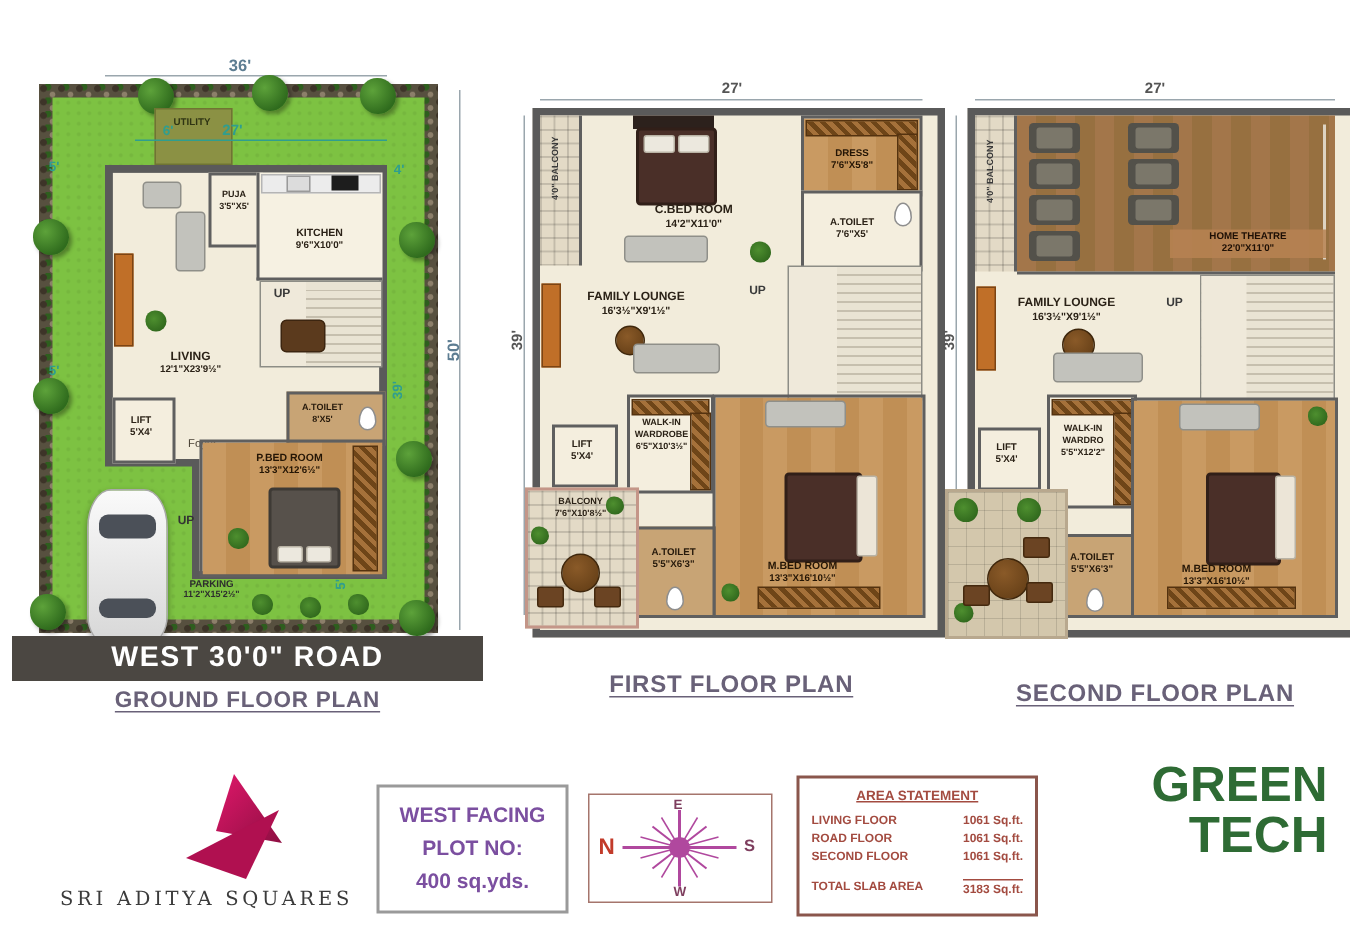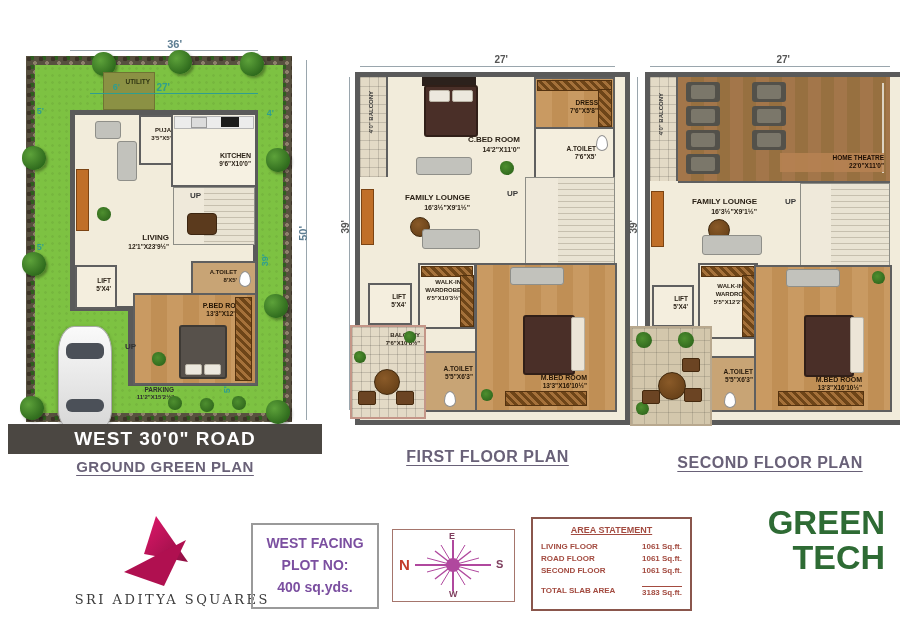--- a/index.html
+++ b/index.html
@@ -1,19 +1,19 @@
 <!DOCTYPE html>
 <html><head>
 <meta charset="utf-8">
 <style>
   html,body{margin:0;padding:0;background:#fff}
   .stage{position:relative;width:900px;height:621px;background:#fff;overflow:hidden;
          font-family:"Liberation Sans",sans-serif}
   .abs{position:absolute}
-  .lbl{position:absolute;font-weight:bold;color:#2b2217;text-align:right;line-height:1.3}
+  .lbl{position:absolute;font-weight:bold;color:#2b2217;text-align:center;line-height:1.3}
   .sz{display:block}
   .vt{writing-mode:vertical-rl;transform:rotate(180deg)}
   .teal{color:#2f9e8f}
   .gray{color:#5d7d92}
   .dimline{position:absolute;background:#9aa6ad}
   
   .yard-outer{position:absolute;left:26px;top:56px;width:266px;height:366px;
     background-color:#57503f;
     background-image:radial-gradient(circle at 3px 3px,#3d3428 2px,transparent 2.6px),
       radial-gradient(circle at 9px 7px,#8c7f6a 1.6px,transparent 2.2px),
@@ -87,21 +87,21 @@
   .areabox{position:absolute;left:531px;top:517px;width:161px;height:94px;border:2px solid #8a564c;
     padding:6px 8px;box-sizing:border-box;color:#a34b40}
   .areabox .ttl{font-size:9px;font-weight:bold;text-align:center;text-decoration:underline;margin-bottom:6px}
   .arow{display:flex;justify-content:space-between;font-size:8px;font-weight:bold;line-height:1.5}
   .atotal{display:flex;justify-content:space-between;font-size:8px;font-weight:bold;margin-top:9px}
   .atotal .v{border-top:1px solid #a34b40;padding-top:1px}
   .greentech{position:absolute;left:700px;top:506px;width:185px;text-align:right;color:#2e6b34}
   .gt1{font-size:33px;font-weight:800;line-height:1.02}
   .gt2{font-size:34px;font-weight:800;line-height:1.02}
   .gt3{font-size:13px;font-weight:700;letter-spacing:1.5px;margin-top:4px}
-  .brandtext{position:absolute;left:40px;top:592px;width:230px;text-align:right;
+  .brandtext{position:absolute;left:40px;top:592px;width:230px;text-align:left;
     font-family:"DejaVu Serif",serif;font-size:13px;letter-spacing:2.5px;color:#3b3b3b}
   .cletter{position:absolute;font-weight:bold}
 </style>
 </head>
 <body>
 
 <div class="stage">
 
   <div>
     <div class="dimline" style="left:70px;top:50px;width:188px;height:1px"></div>
@@ -210,21 +210,21 @@
       <span class="sz" style="font-size:6px">11'2"X15'2½"</span>
     </div>
     <div class="plant" style="left:152px;top:352px"></div>
     <div class="plant" style="left:168px;top:396px"></div>
     <div class="plant" style="left:200px;top:398px"></div>
     <div class="plant" style="left:232px;top:396px"></div>
 
     <div class="road">
       <span>WEST 30'0"  ROAD</span>
     </div>
-    <div class="plan-title" style="left:8px;top:458px;width:314px;font-size:15px">GROUND GREEN PLAN</div>
+    <div class="plan-title" style="left:8px;top:458px;width:314px;font-size:15px">GROUND FLOOR PLAN</div>
   </div>
 
   <div>
     <div class="dimline" style="left:360px;top:66px;width:255px;height:1px"></div>
     <div class="lbl" style="left:468px;top:53px;width:40px;font-size:10px;color:#555">27'</div>
     <div class="dimline" style="left:349px;top:77px;width:1px;height:333px"></div>
     <div class="lbl vt" style="left:339px;top:220px;font-size:10px;color:#555">39'</div>
 
     <div class="plan" style="left:355px;top:72px;width:265px;height:343px"></div>
 

